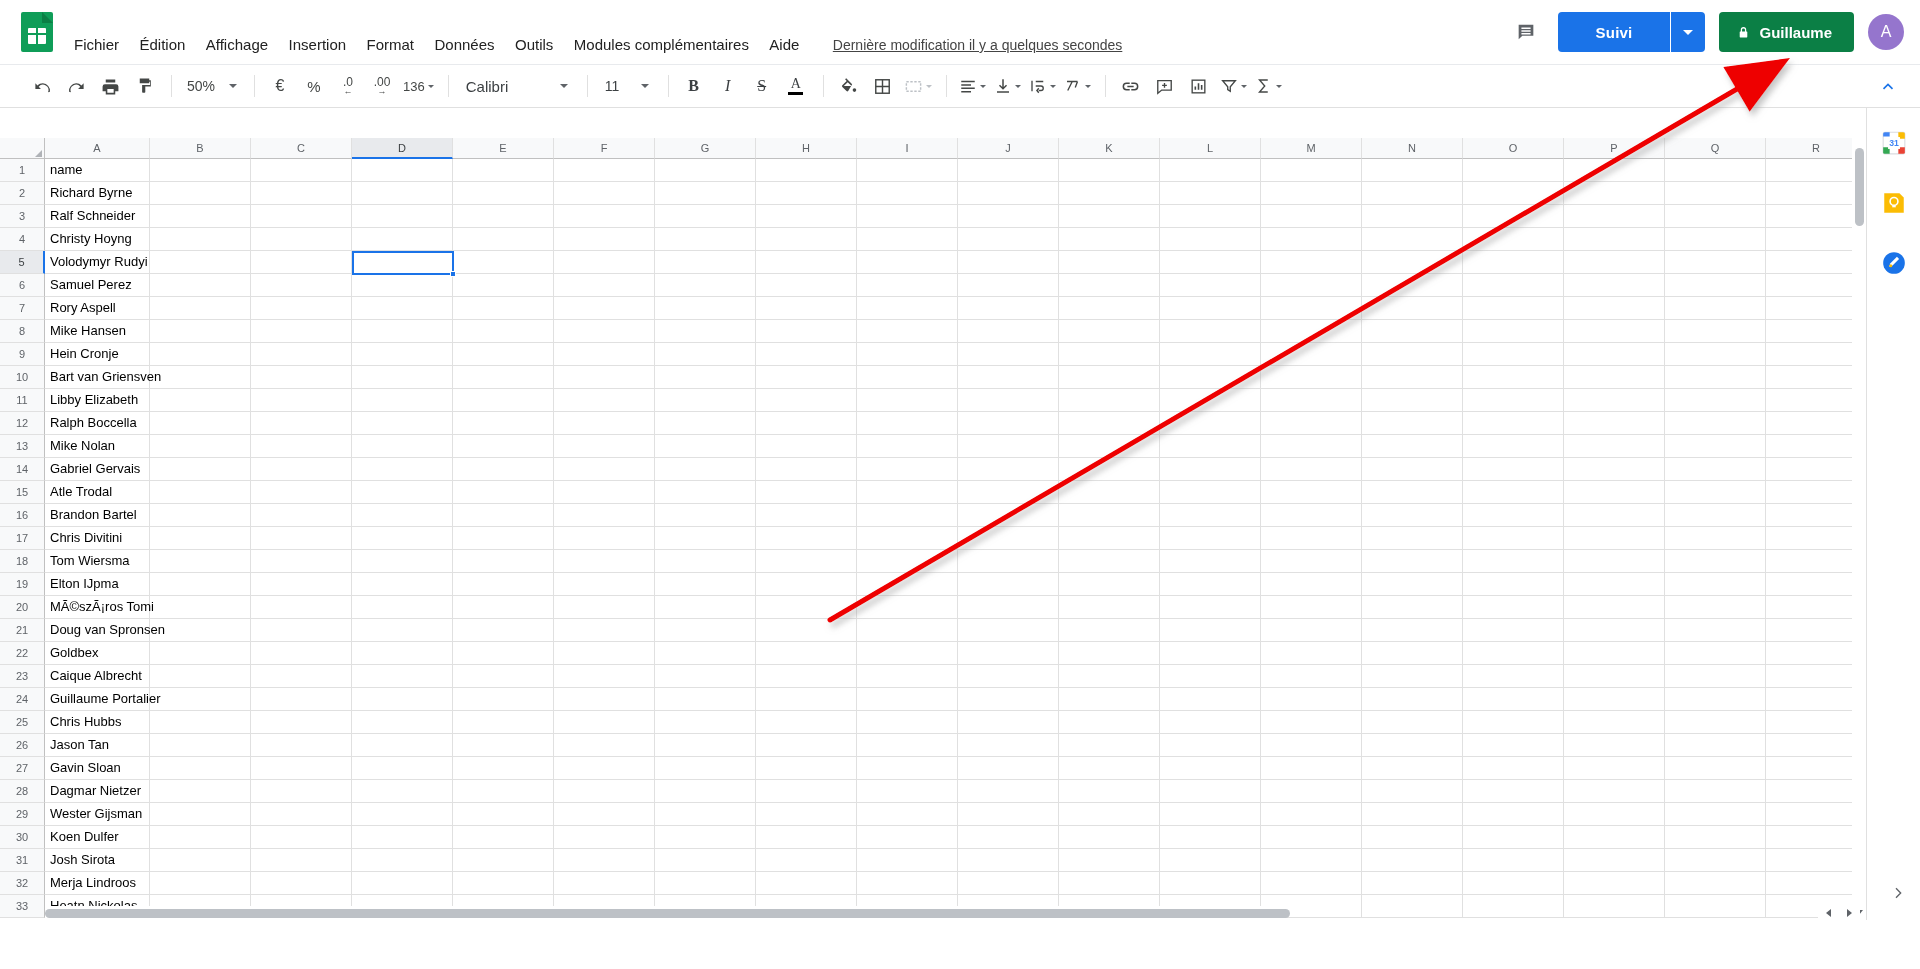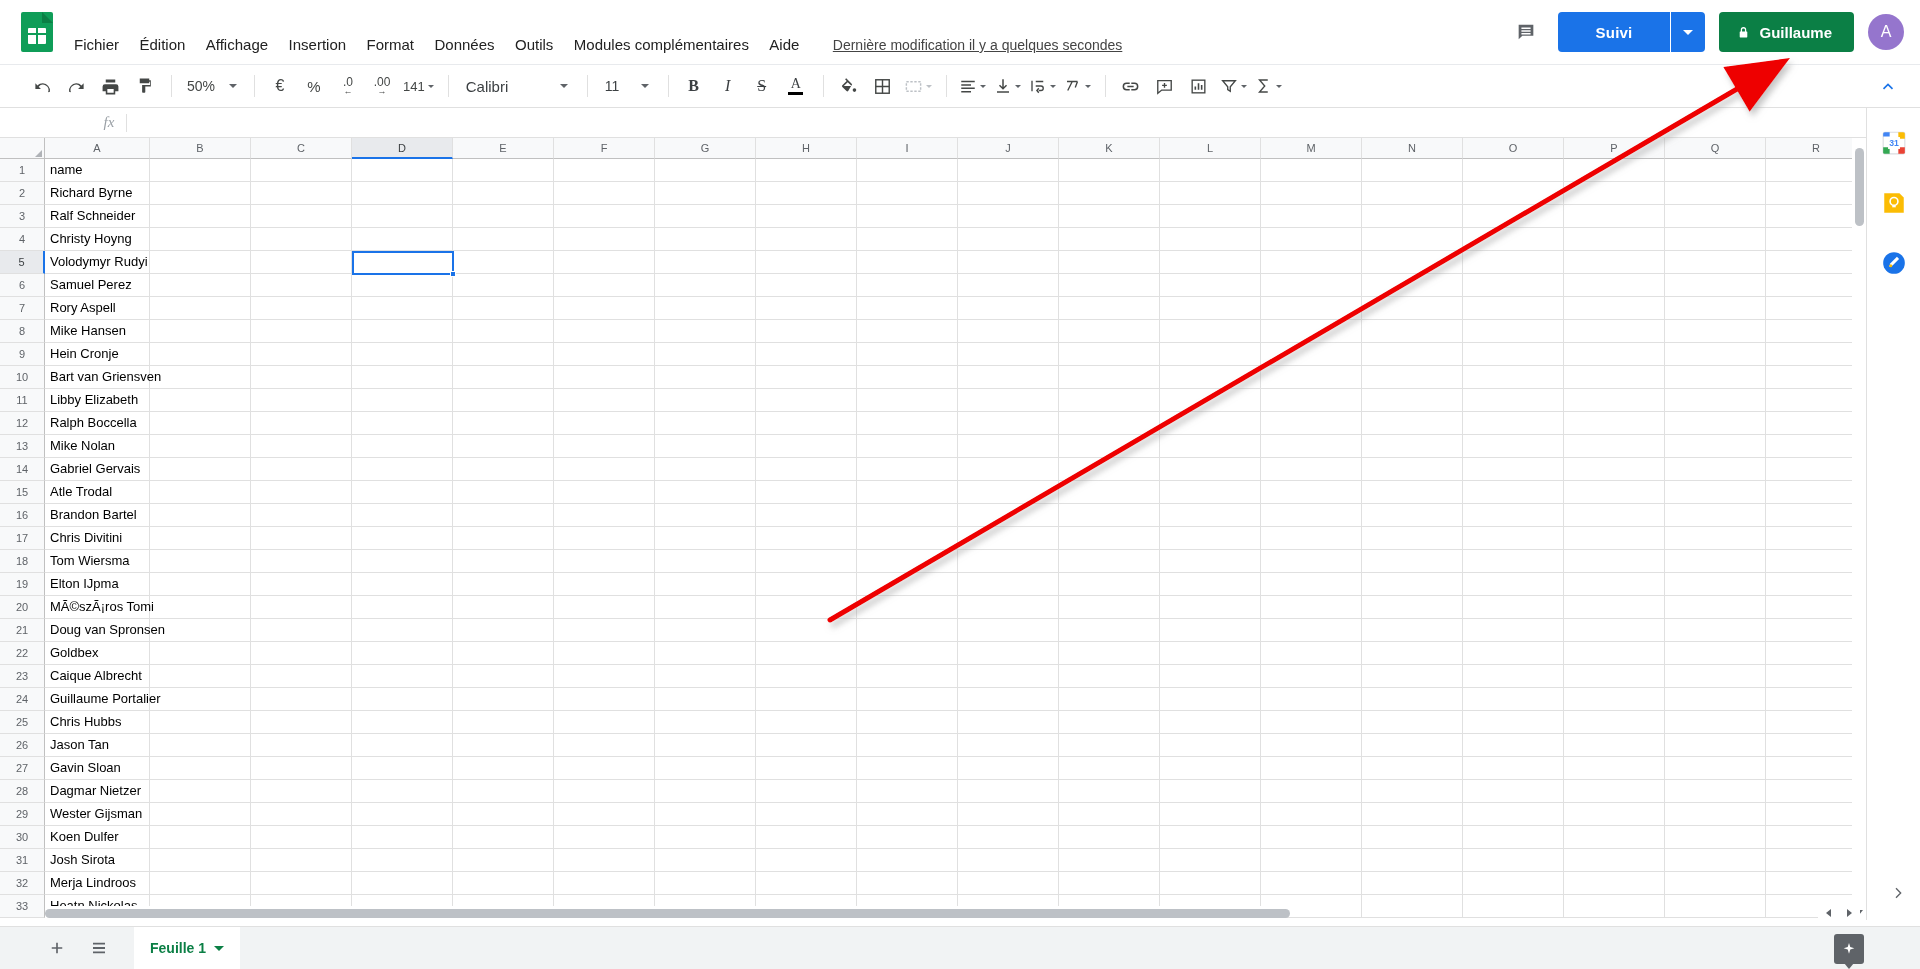--- a/index.html
+++ b/index.html
@@ -305,21 +305,21 @@
     <div class="tb" style="font-size:15px;">%</div>
     <div class="tb" style="flex-direction:column;line-height:1;">
       <span style="font-size:12px;">.0</span>
       <span style="font-size:9px;margin-top:-1px;">←</span>
     </div>
     <div class="tb" style="flex-direction:column;line-height:1;">
       <span style="font-size:12px;">.00</span>
       <span style="font-size:9px;margin-top:-1px;">→</span>
     </div>
     <div class="tb">
-      <span style="font-size:13px;">141</span>
+      <span style="font-size:13px;">136</span>
       <span class="caret-sm"></span>
     </div>
 
     <div class="tb-sep"></div>
     <div class="tb tb-font">
       <span>Calibri</span>
       <span class="caret"></span>
     </div>
 
     <div class="tb-sep"></div>
@@ -415,26 +415,20 @@
       <span class="caret-sm"></span>
     </div>
 
     <div class="tb tb-collapse">
       <svg width="18" height="18" viewBox="0 0 24 24" fill="none" stroke="#1a73e8" stroke-width="2.2">
           <path d="M6 14.5l6-6 6 6"></path>
         </svg>
     </div>
   </div>
 
-  <div class="fbar">
-    <div class="name-box"></div>
-    <div class="fx">fx</div>
-    <div class="f-div"></div>
-    <div class="f-input" placeholder=""></div>
-  </div>
 
   <div class="grid-wrap">
     <div class="corner"></div>
     <div class="colhead-row" id="colheads"><div class="colhead" style="width: 105px;">A</div><div class="colhead" style="width: 101px;">B</div><div class="colhead" style="width: 101px;">C</div><div class="colhead active" style="width: 101px;">D</div><div class="colhead" style="width: 101px;">E</div><div class="colhead" style="width: 101px;">F</div><div class="colhead" style="width: 101px;">G</div><div class="colhead" style="width: 101px;">H</div><div class="colhead" style="width: 101px;">I</div><div class="colhead" style="width: 101px;">J</div><div class="colhead" style="width: 101px;">K</div><div class="colhead" style="width: 101px;">L</div><div class="colhead" style="width: 101px;">M</div><div class="colhead" style="width: 101px;">N</div><div class="colhead" style="width: 101px;">O</div><div class="colhead" style="width: 101px;">P</div><div class="colhead" style="width: 101px;">Q</div><div class="colhead" style="width: 101px;">R</div></div>
     <div class="rowhead-col" id="rowheads">
         <div class="rowhead">1</div>
         <div class="rowhead">2</div>
         <div class="rowhead">3</div>
         <div class="rowhead">4</div>
         <div class="rowhead active">5</div>
@@ -517,43 +511,20 @@
   </div>
   <div class="scroll-btns" style="right:60px;bottom:49px;">
     <div class="sbtn">
       <span style="border-top:4px solid transparent;border-bottom:4px solid transparent;border-right:5px solid #5f6368;"></span>
     </div>
     <div class="sbtn">
       <span style="border-top:4px solid transparent;border-bottom:4px solid transparent;border-left:5px solid #5f6368;"></span>
     </div>
   </div>
 
-  <div class="bottombar">
-    <div class="bb-btn" style="margin-left:40px;">
-      <svg width="18" height="18" viewBox="0 0 24 24" fill="none" stroke="#5f6368" stroke-width="2.2">
-          <path d="M12 5v14M5 12h14"></path>
-        </svg>
-    </div>
-    <div class="bb-btn">
-      <svg width="18" height="18" viewBox="0 0 24 24" fill="#5f6368">
-          <path d="M4 5h16v2.4H4zM4 10.8h16v2.4H4zM4 16.6h16V19H4z"></path>
-        </svg>
-    </div>
-    <div class="sheet-tab">
-      <span class="label">Feuille 1</span>
-      <span style="border-left:5px solid transparent;border-right:5px solid transparent;border-top:5px solid #0b7f45;"></span>
-    </div>
-    <div class="bb-right">
-      <div class="explore">
-        <svg width="16" height="16" viewBox="0 0 24 24" fill="#fff">
-            <path d="M12 3l1.9 6.1L20 11l-6.1 1.9L12 19l-1.9-6.1L4 11l6.1-1.9z"></path>
-          </svg>
-      </div>
-    </div>
-  </div>
 
   <div class="sidepanel">
     <div class="sp-icon">
       <svg width="26" height="26" viewBox="0 0 24 24">
         <rect x="2" y="2" width="20" height="20" rx="1.5" fill="#fff" stroke="#dadce0"></rect>
         <path d="M2 3.5A1.5 1.5 0 013.5 2H8v4H2z" fill="#4285f4"></path>
         <path d="M16 2h4.5A1.5 1.5 0 0122 3.5V8h-6z" fill="#fbbc04"></path>
         <path d="M2 16h6v6H3.5A1.5 1.5 0 012 20.5z" fill="#34a853"></path>
         <path d="M16 16h6v4.5a1.5 1.5 0 01-1.5 1.5H16z" fill="#ea4335"></path>
         <rect x="6.5" y="6.5" width="11" height="11" fill="#fff"></rect>

